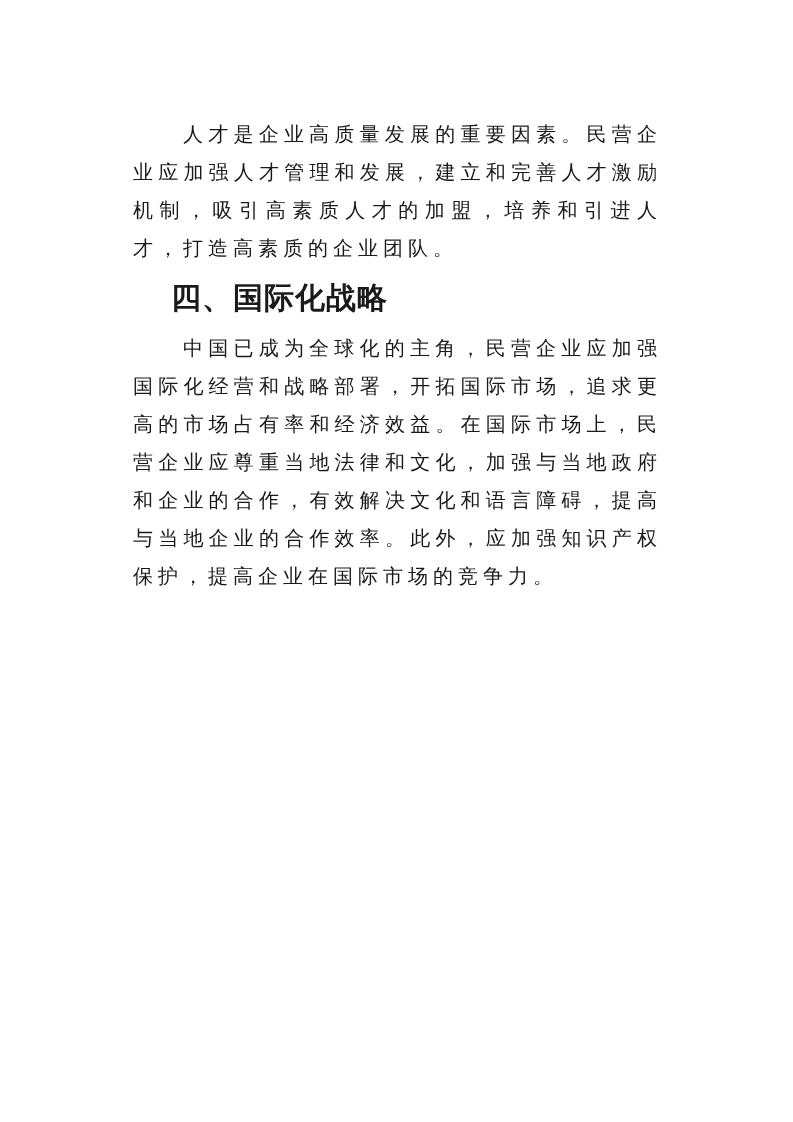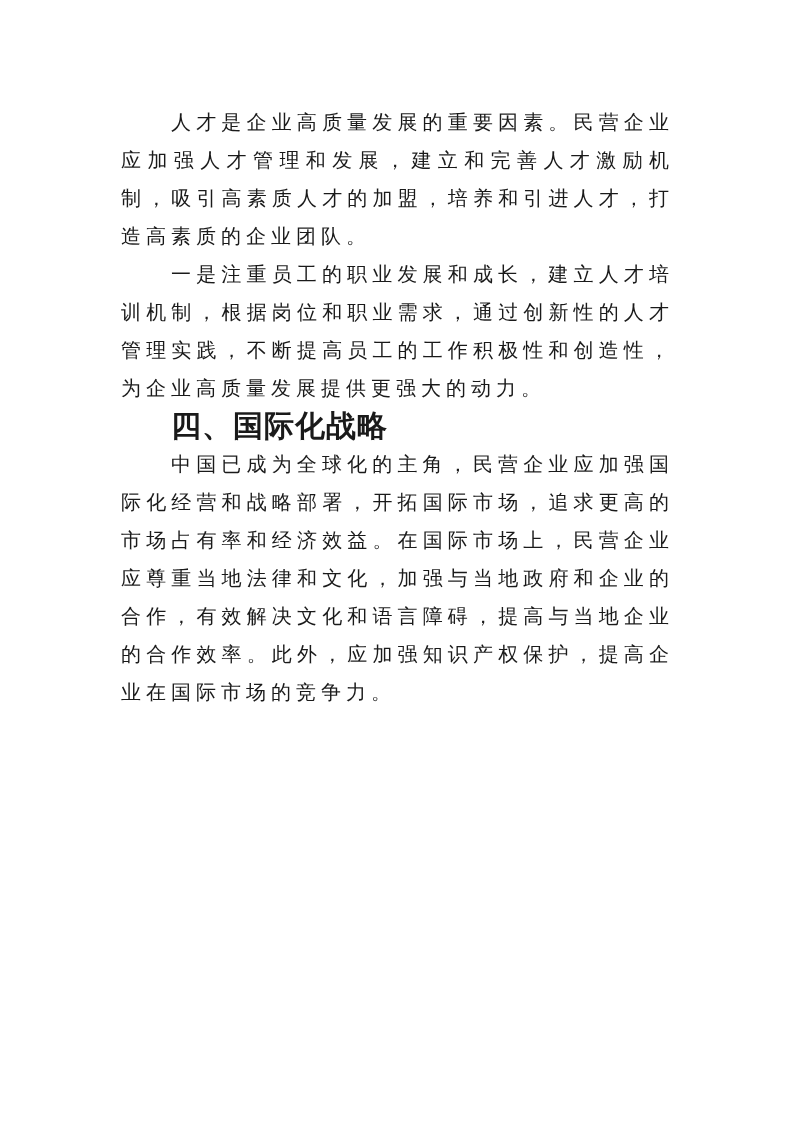--- a/index.html
+++ b/index.html
@@ -9,34 +9,33 @@
     left: 121px;
     top: 103px;
     width: 553px;
     color: #1a1a1a;
     font-family: "DejaVu Serif", "Liberation Serif", serif;
     font-size: 20px;
     line-height: 38px;
     letter-spacing: 5px;
   }
   .para {
-    margin: 0;
+    margin: 12px;
     text-indent: 50px;
     text-align: justify;
     text-justify: inter-character;
   }
   .heading {
     margin: 0;
     text-indent: 50px;
     font-family: "DejaVu Sans", "Liberation Sans", sans-serif;
     font-weight: bold;
     letter-spacing: 1px;
   }
 </style>
 </head>
 <body>
 
 <div class="page">
   <p class="para">人才是企业高质量发展的重要因素。民营企业应加强人才管理和发展，建立和完善人才激励机制，吸引高素质人才的加盟，培养和引进人才，打造高素质的企业团队。</p>
-  <p class="para">一是注重员工的职业发展和成长，建立人才培训机制，根据岗位和职业需求，通过创新性的人才管理实践，不断提高员工的工作积极性和创造性，为企业高质量发展提供更强大的动力。</p>
   <h2 class="heading">四、国际化战略</h2>
   <p class="para">中国已成为全球化的主角，民营企业应加强国际化经营和战略部署，开拓国际市场，追求更高的市场占有率和经济效益。在国际市场上，民营企业应尊重当地法律和文化，加强与当地政府和企业的合作，有效解决文化和语言障碍，提高与当地企业的合作效率。此外，应加强知识产权保护，提高企业在国际市场的竞争力。</p>
 </div>
 
 </body></html>

